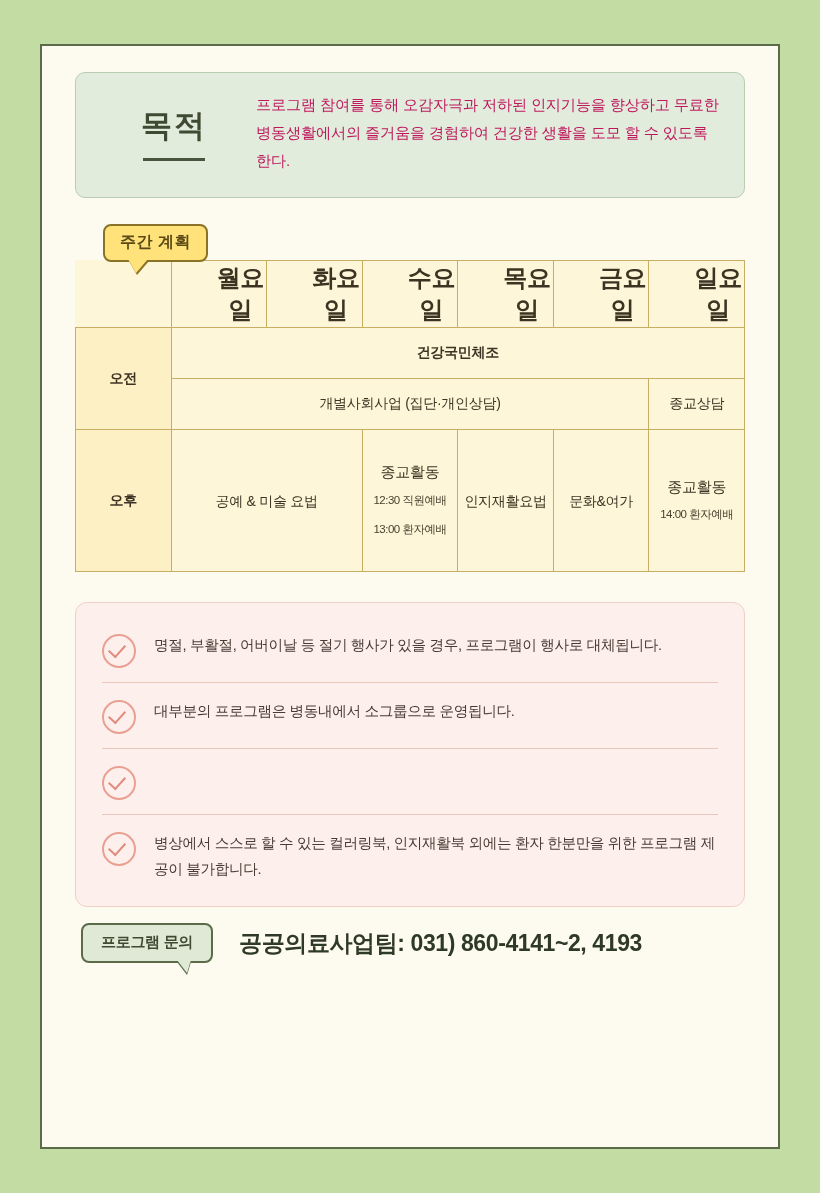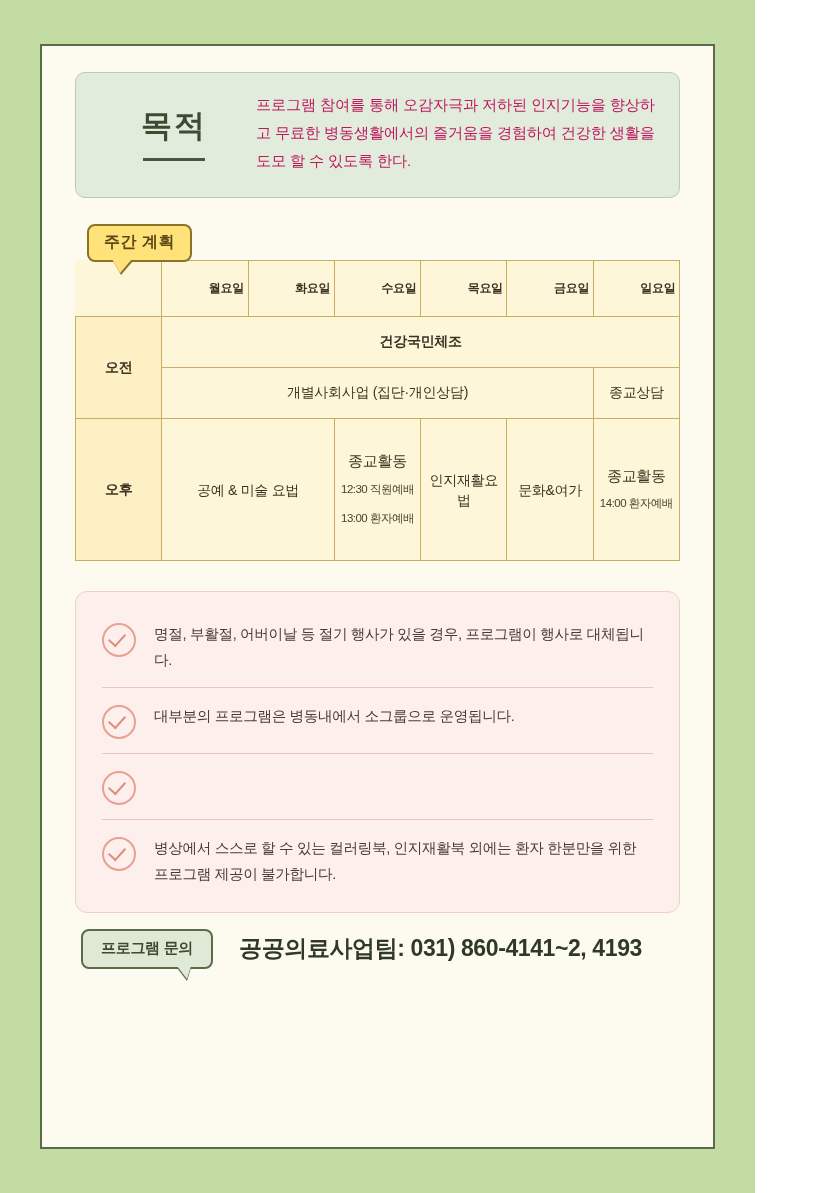--- a/index.html
+++ b/index.html
@@ -8,21 +8,21 @@
     background: #ffffff;
   }
   body {
     width: 835px;
     height: 1193px;
     font-family: "Liberation Sans", sans-serif;
     overflow: hidden;
   }
   .poster {
     position: relative;
-    width: 755px;
+    width: 820px;
     height: 1193px;
     background: #c3dca4;
     box-sizing: border-box;
     padding: 44px 40px;
   }
   .inner-frame {
     position: relative;
     width: 100%;
     height: 100%;
     background: #fdfaf0;
@@ -69,21 +69,21 @@
   }
 
   
   .tag-wrap {
     position: relative;
     height: 30px;
     margin-top: 26px;
   }
   .tag {
     position: absolute;
-    left: 12px;
+    left: 28px;
     top: 0;
     background: #ffe27a;
     border: 2px solid #8a7226;
     border-radius: 8px;
     padding: 6px 15px 7px 15px;
     font-size: 16px;
     font-weight: bold;
     color: #5c4a14;
     letter-spacing: 0.5px;
     z-index: 4;
@@ -112,21 +112,21 @@
   table.schedule td, table.schedule th {
     border: 1px solid #c8ae62;
     text-align: center;
     vertical-align: middle;
     color: #3d3323;
     font-size: 14px;
     letter-spacing: -0.3px;
   }
   table.schedule thead th {
     height: 53px;
-    font-size: 12px;
+    font-size: 24px;
     font-weight: bold;
     background: #fdf6d8;
     padding-left: 44px;
   }
   .corner-cell {
     border-left: none !important;
     border-top: none !important;
     background: transparent !important;
   }
   .rowhead {

